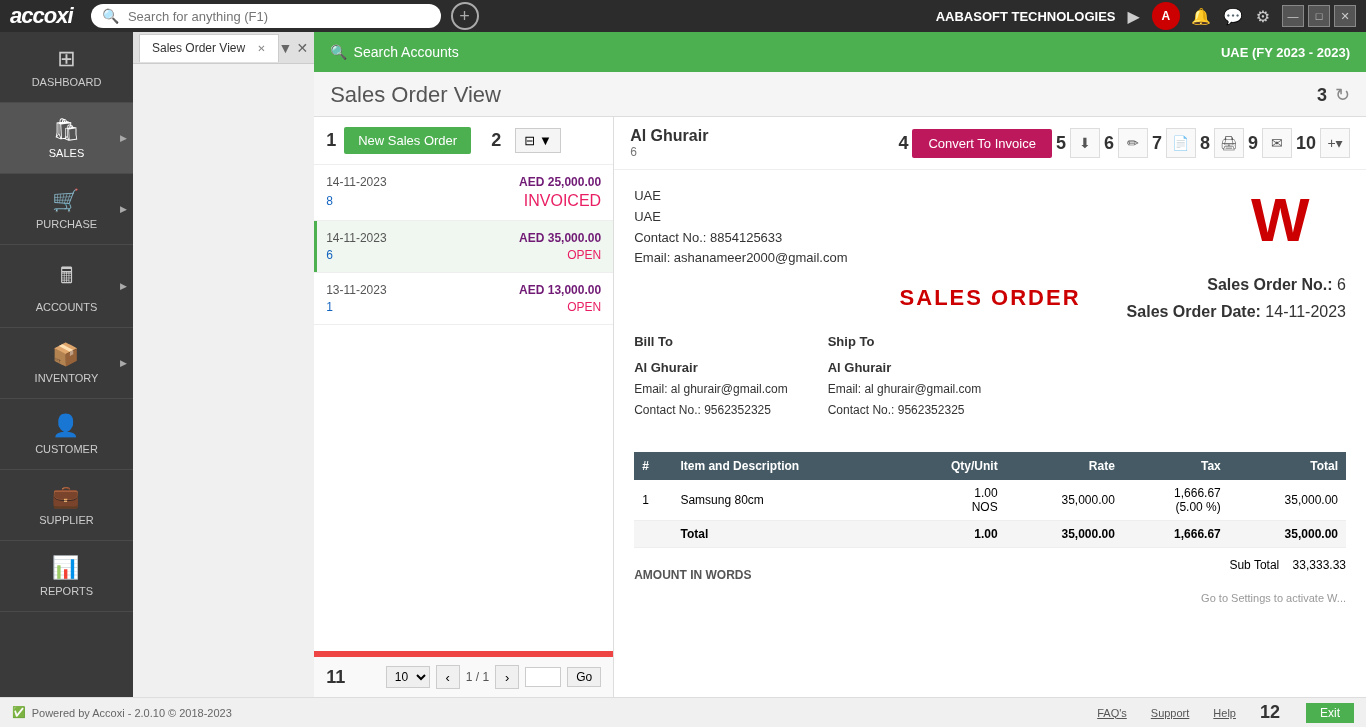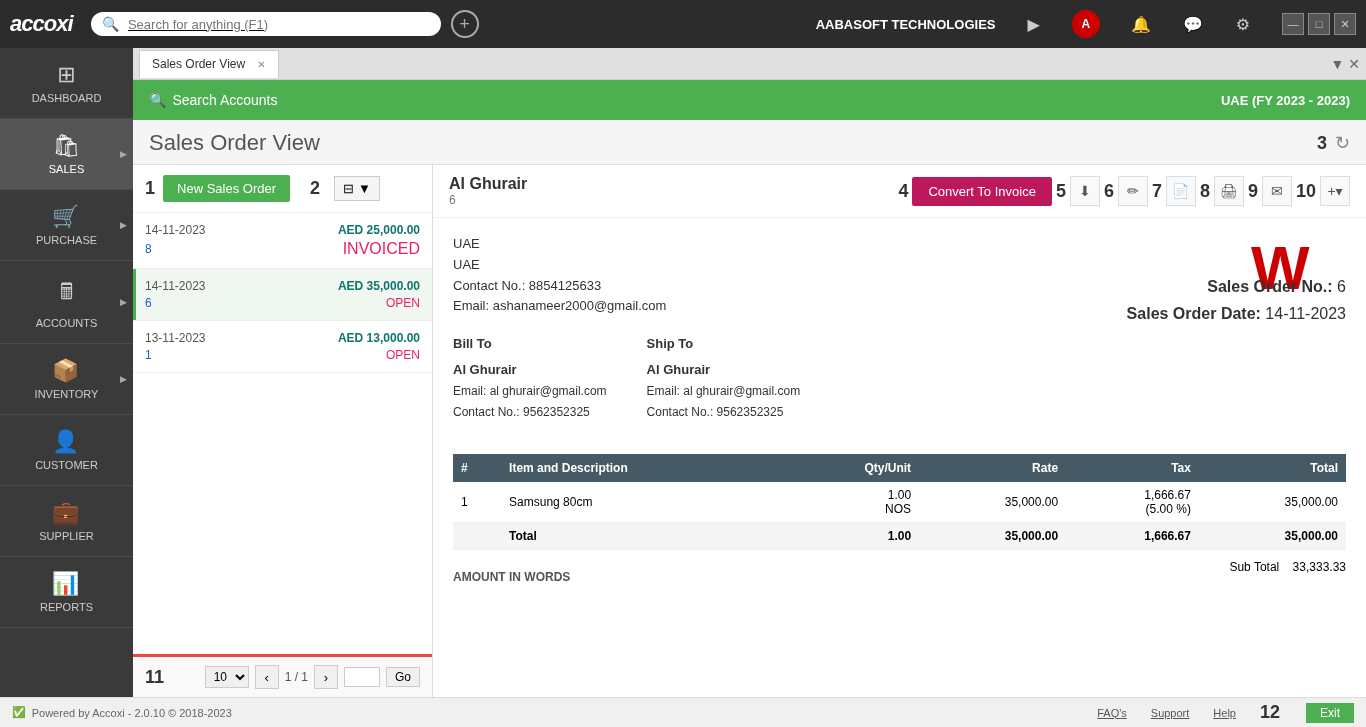--- a/index.html
+++ b/index.html
@@ -1,20 +1,20 @@
 <!DOCTYPE html>
 <html><head>
   <meta charset="utf-8">
   <style>
     * { box-sizing: border-box; margin: 0; padding: 0; font-family: Arial, sans-serif; }
     body { width: 1366px; height: 727px; overflow: hidden; background: #f0f0f0; display: flex; flex-direction: column; }
 
     
     .top-bar {
-      height: 48px;
+      height: 32px;
       background: #2c2c2c;
       display: flex;
       align-items: center;
       padding: 0 10px;
       gap: 10px;
       flex-shrink: 0;
     }
     .logo {
       color: white;
       font-size: 22px;
@@ -32,38 +32,37 @@
       align-items: center;
       padding: 4px 12px;
       gap: 8px;
     }
     .search-bar input {
       border: none;
       outline: none;
       flex: 1;
       font-size: 13px;
       color: #000000;
-      text-decoration: underline;
     }
     .search-icon { color: #888; font-size: 14px; }
     .add-btn {
       width: 28px; height: 28px;
       border-radius: 50%;
       border: 2px solid #aaa;
       color: #aaa;
       background: transparent;
       font-size: 18px;
       cursor: pointer;
       display: flex; align-items: center; justify-content: center;
     }
     .top-bar-right {
       margin-left: auto;
       display: flex;
       align-items: center;
-      gap: 32px;
+      gap: 12px;
       justify-content: center;
     }
     .company-name {
       color: white;
       font-size: 13px;
       font-weight: bold;
     }
     .avatar {
       width: 28px; height: 28px;
       background: #cc0000;
@@ -120,21 +119,21 @@
       top: 50%;
       transform: translateY(-50%);
       font-size: 9px;
       color: #aaa;
     }
 
     
     .content-area {
       flex: 1;
       display: flex;
-      flex-direction: column;
+      flex-direction: row;
       overflow: hidden;
     }
 
     
     .tab-bar {
       background: #e0e0e0;
       border-bottom: 1px solid #ccc;
       display: flex;
       align-items: center;
       padding: 0 6px;
@@ -296,35 +295,35 @@
       gap: 3px;
       position: relative;
     }
     .order-item.active { background: #f0f7f0; }
     .order-item-row {
       display: flex;
       justify-content: space-between;
       align-items: center;
     }
     .order-date { font-size: 12px; color: #555; }
-    .order-amount { font-size: 12px; color: #0f766e; font-weight: bold; }
+    .order-amount { font-size: 12px; color: #701a75; font-weight: bold; }
     .order-id { font-size: 12px; color: #1565c0; }
     .order-status-invoiced { font-size: 16px; color: #e91e63; }
     .order-status-open { font-size: 12px; color: #e91e63; }
     .order-left-border {
       position: absolute;
       left: 0; top: 0; bottom: 0;
       width: 3px;
       background: #4caf50;
     }
 
     
     .left-panel-footer {
       padding: 8px 12px;
-      border-top: 3px solid #ef4444;
+      border-top: 6px solid #ef4444;
       display: flex;
       align-items: center;
       gap: 6px;
       background: #f9f9f9;
     }
     .page-size-select {
       border: 1px solid #ccc;
       padding: 2px 4px;
       font-size: 12px;
     }
@@ -703,20 +702,21 @@
                 <div>Contact No.: 8854125633</div>
                 <div>Email: ashanameer2000@gmail.com</div>
               </div>
               <div class="doc-logo">
                 <svg width="100" height="60" viewBox="0 0 100 60">
                   <text x="5" y="55" font-family="serif" font-size="62" font-weight="900" fill="#cc0000" letter-spacing="-6">W</text>
                 </svg>
               </div>
             </div>
 
+            <div class="doc-title">SALES ORDER</div>
 
             <div style="display:flex; justify-content:space-between; align-items:flex-start; margin-bottom:16px;">
               <div>
                 <div class="bill-ship-row">
                   <div class="bill-col">
                     <div class="section-label">Bill To</div>
                     <strong>Al Ghurair</strong>
                     <div>Email: al ghurair@gmail.com</div>
                     <div>Contact No.: 9562352325</div>
                   </div>
@@ -782,20 +782,21 @@
                 <span>AMOUNT IN WORDS</span>
               </div>
               <div style="font-size:12px;">
                 <span>Sub Total</span>
                 &nbsp;&nbsp;
                 <span>33,333.33</span>
               </div>
             </div>
 
             <div style="position:relative; margin-top:10px; color:#999; font-size:11px; text-align:right;">
+              <div>Go to Settings to activate W...</div>
             </div>
 
           </div>
         </div>
 
       </div>
     </div>
 
   </div>
 </div>

